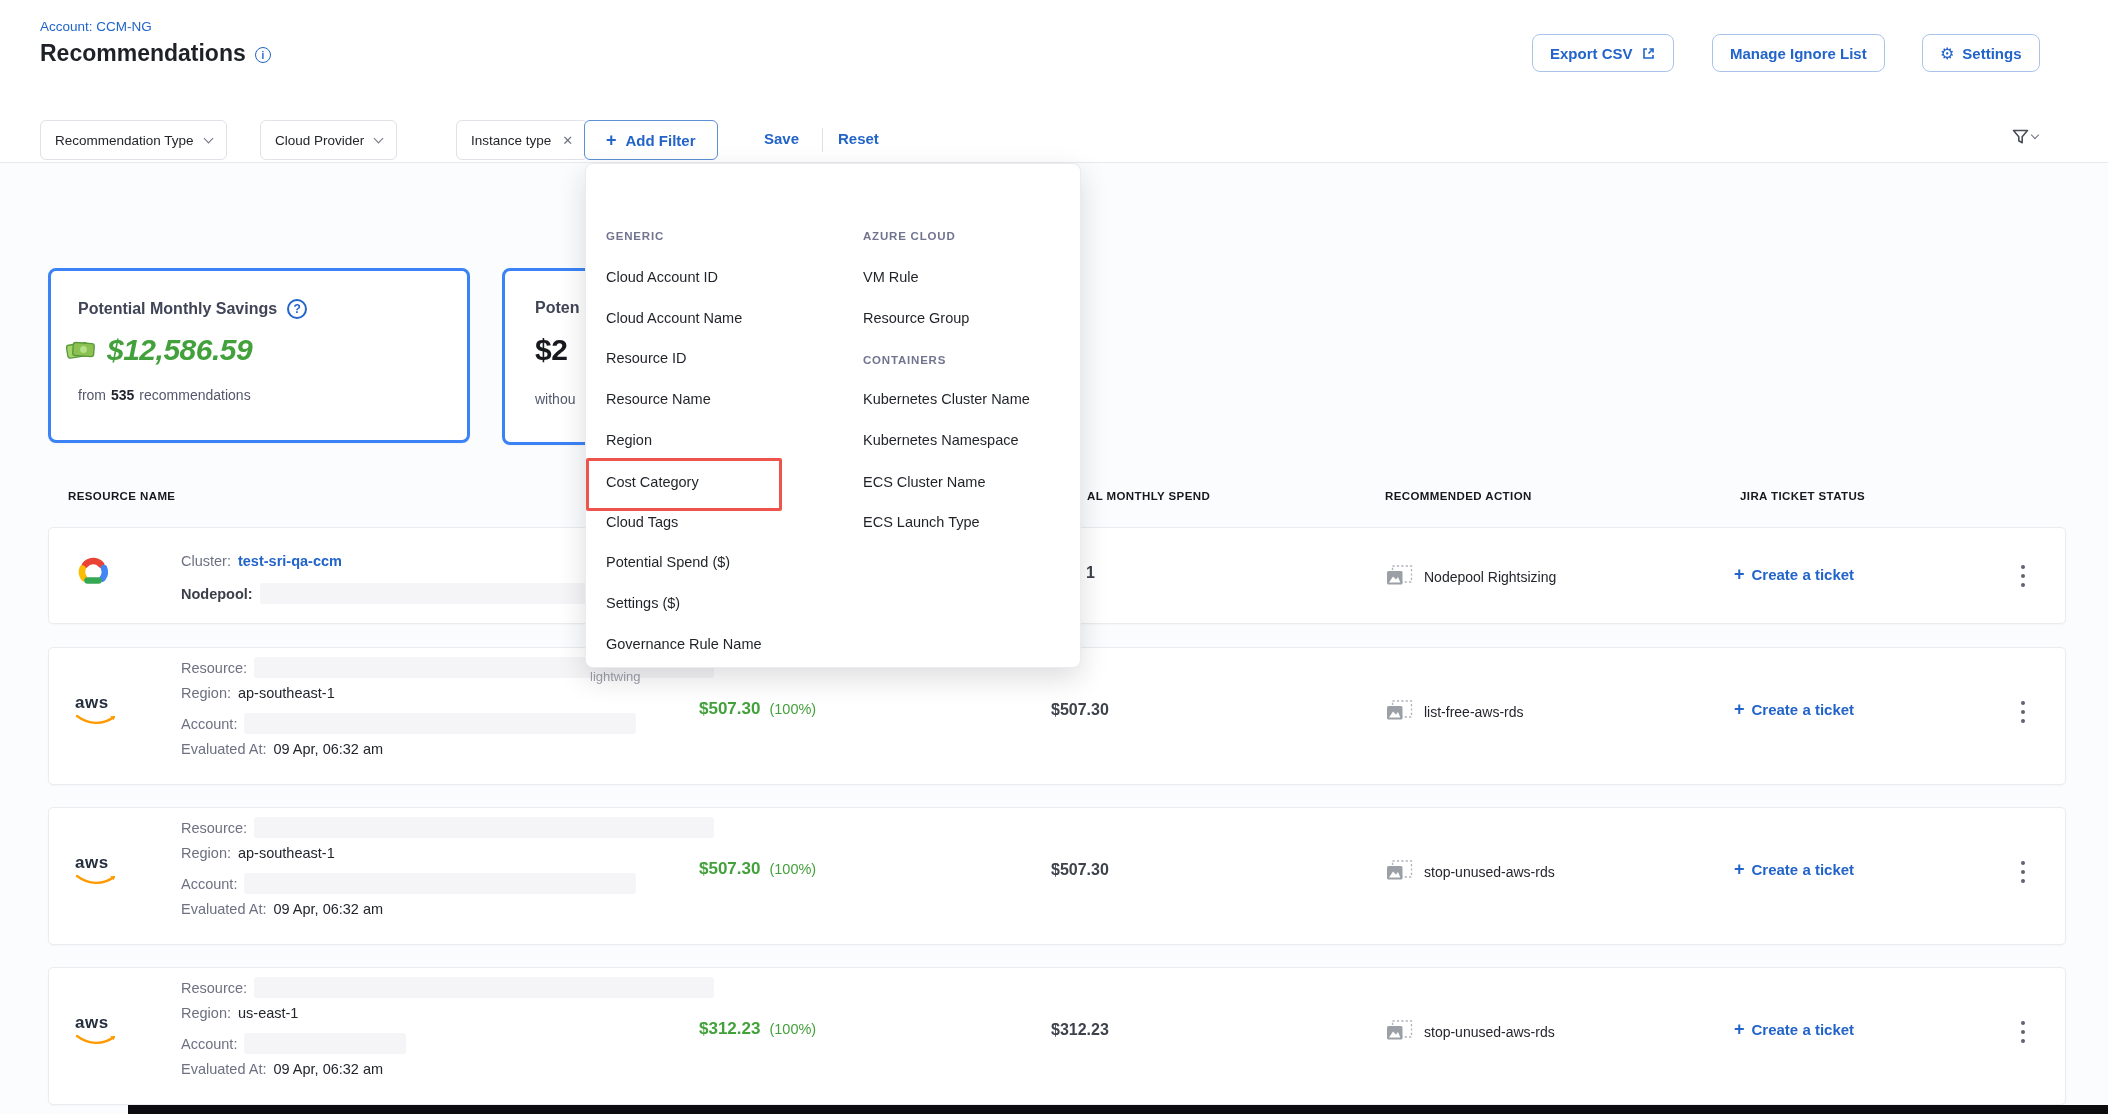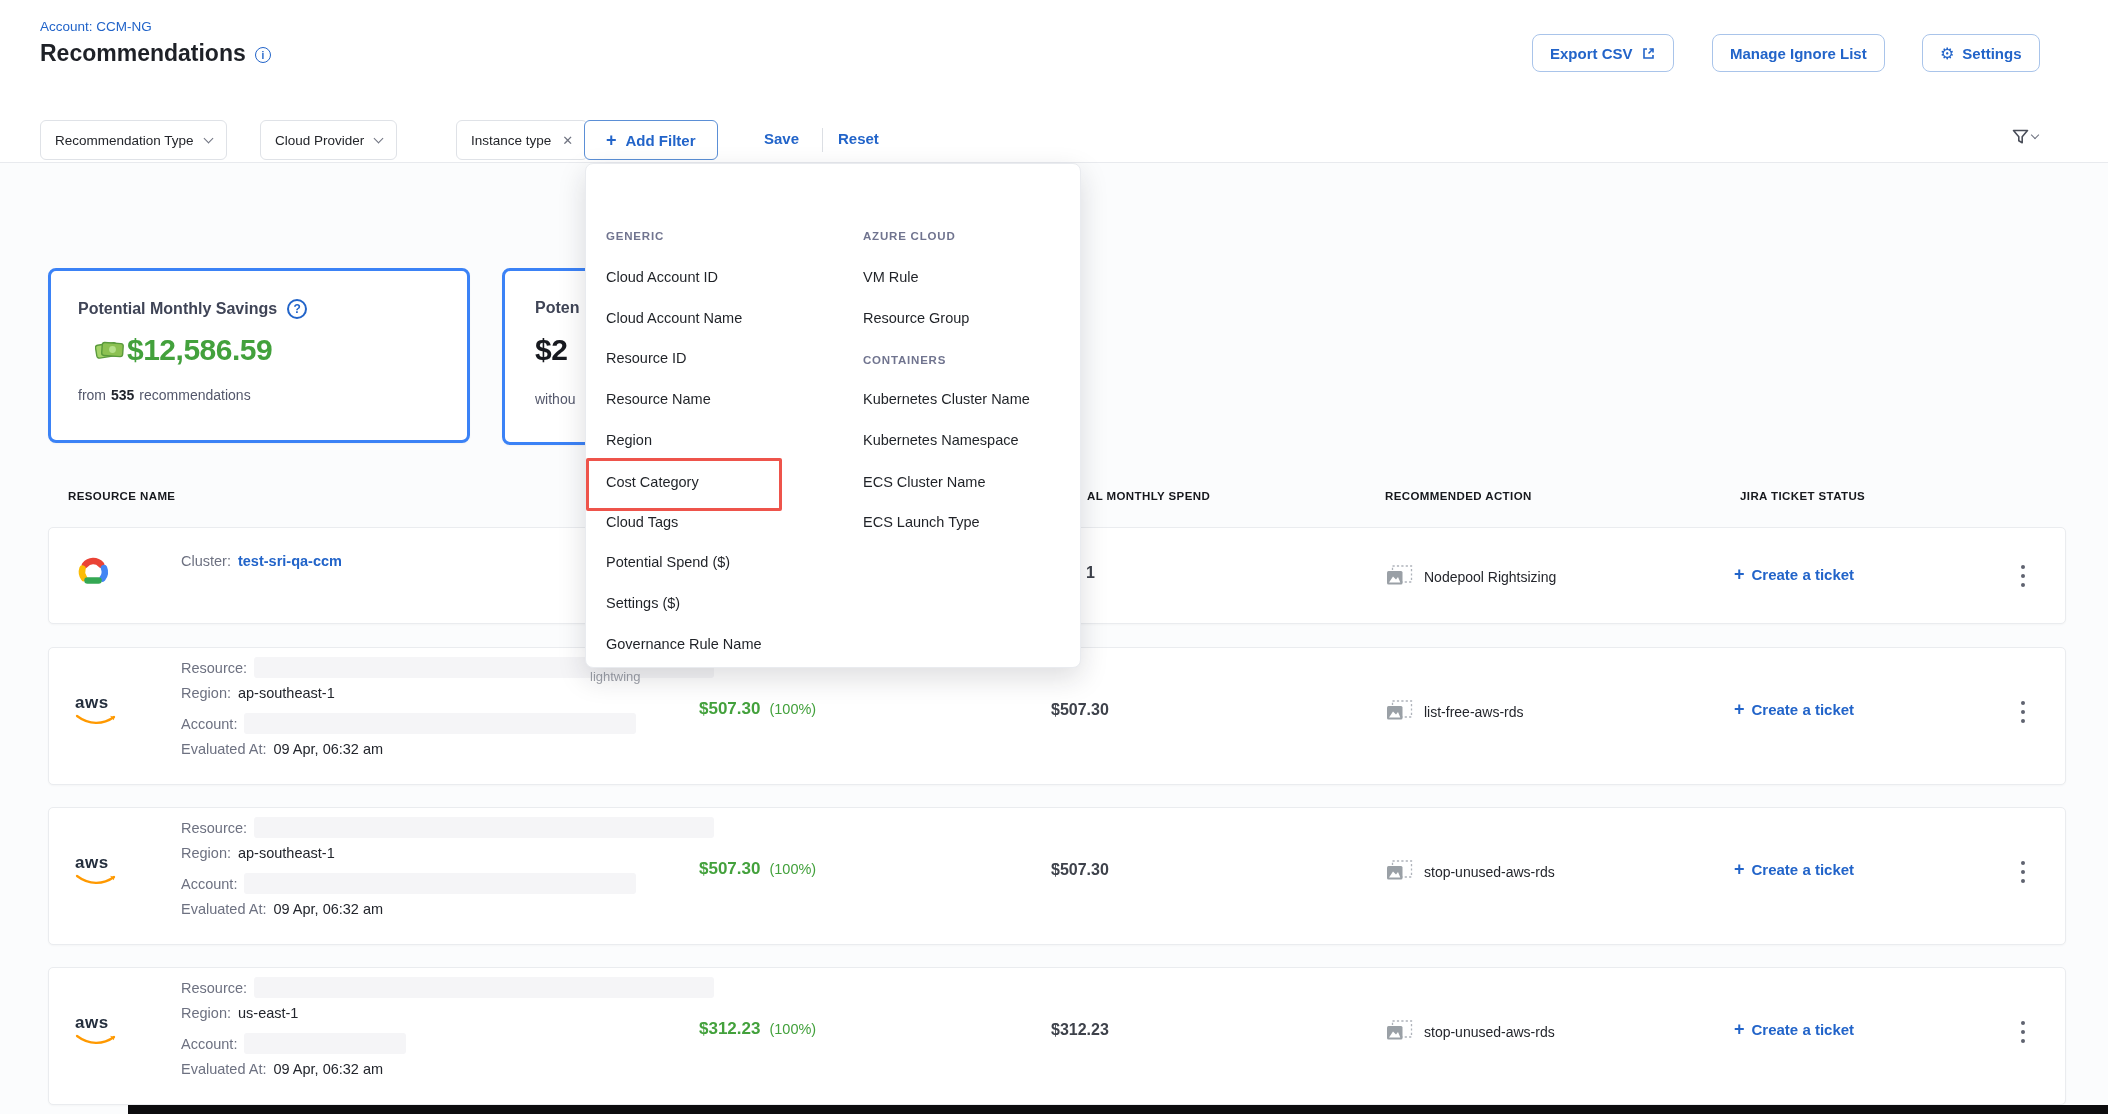--- a/index.html
+++ b/index.html
@@ -125,21 +125,21 @@
   </div>
 
   <div class="abs hdiv"></div>
 
 
   <div class="abs card" style="left:48px;top:268px;width:422px;height:175px;">
     <div class="abs card-title" style="left:27px;top:28px;">
       <span>Potential Monthly Savings</span>
       <span class="help-ic">?</span>
     </div>
-    <div class="abs lt" style="left:44px;top:62px;gap:2px;">
+    <div class="abs lt" style="left:15px;top:62px;gap:11px;font-style:italic;">
       <svg width="30" height="22" viewBox="0 0 30 22">
         <rect x="1" y="5" width="21" height="13" rx="2.5" fill="#a5d46a" stroke="#5a9a3c" stroke-width="1.4" transform="rotate(-9 11 11)"></rect>
         <rect x="7" y="4" width="21" height="13" rx="2.5" fill="#8cc152" stroke="#5a9a3c" stroke-width="1.4" transform="rotate(4 17 10)"></rect>
         <circle cx="17.5" cy="10.5" r="3.4" fill="#b5e08a"></circle>
       </svg>
       <span class="amount" style="color:#43a13c;">$12,586.59</span>
     </div>
     <div class="abs card-sub lt" style="left:27px;top:116px;gap:5px;">
       <span>from</span>
       <span style="font-weight:700;color:#23262e;">535</span>
@@ -169,20 +169,24 @@
           <path d="M12 11 A10.5 10.5 0 0 1 28 10.5" stroke="#ea4335"></path>
           <path d="M31 14 A10.5 10.5 0 0 1 29.5 24.5" stroke="#4285f4"></path>
           <path d="M9.5 14.5 A10.5 10.5 0 0 0 11 24" stroke="#fbbc05"></path>
           <path d="M14.5 26.5 L25.5 26.5" stroke="#34a853"></path>
         </g>
       </svg>
     </div>
     <div class="rline" style="top:25px;">
       <span class="lbl">Cluster:</span>
       <span style="color:#2264c9;font-weight:700;font-size:14.5px;cursor:pointer;">test-sri-qa-ccm</span>
+    </div>
+    <div class="rline" style="top:55px;">
+      <span style="color:#3b3f4a;font-weight:700;font-size:14.5px;">Nodepool:</span>
+      <span class="redact" style="width:452px;"></span>
     </div>
     <span class="abs spend" style="left:1037px;top:36px;">1</span>
     <div class="abs action" style="left:1337px;top:37px;">
       <svg width="27" height="23" viewBox="0 0 27 23">
         <rect x="6.5" y="1" width="19" height="16" fill="none" stroke="#aeb3ba" stroke-width="1.3" stroke-dasharray="2.2,2.2"></rect>
         <rect x="1" y="6" width="15.5" height="13.5" rx="1.5" fill="#9aa0a6"></rect>
         <path d="M3 17.5 L7 11.5 L10 14.5 L12 12 L14.3 17.5 Z" fill="#ffffff"></path>
       </svg>
       <span>Nodepool Rightsizing</span>
     </div>

